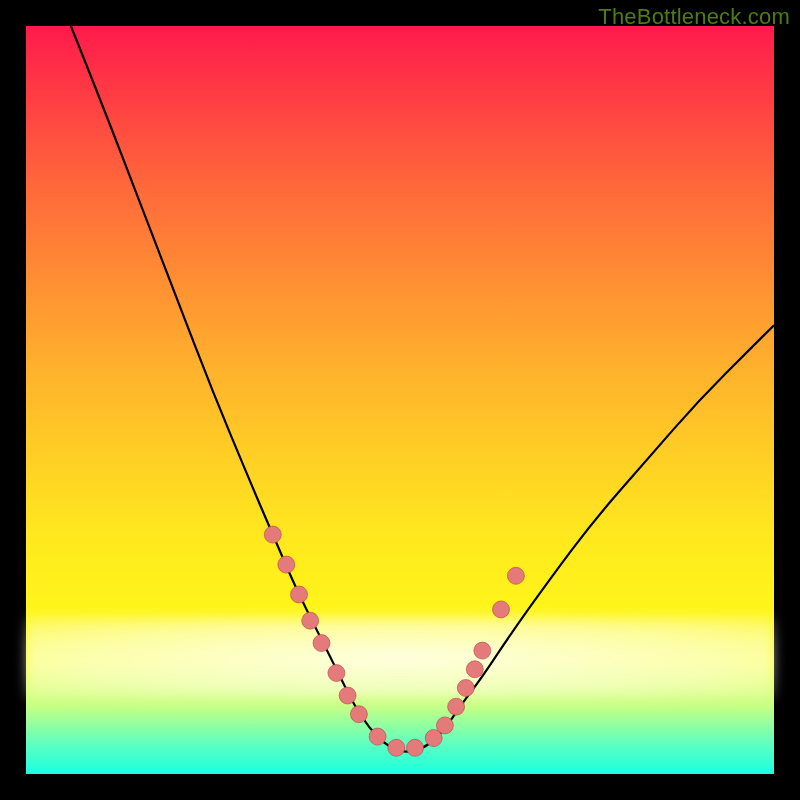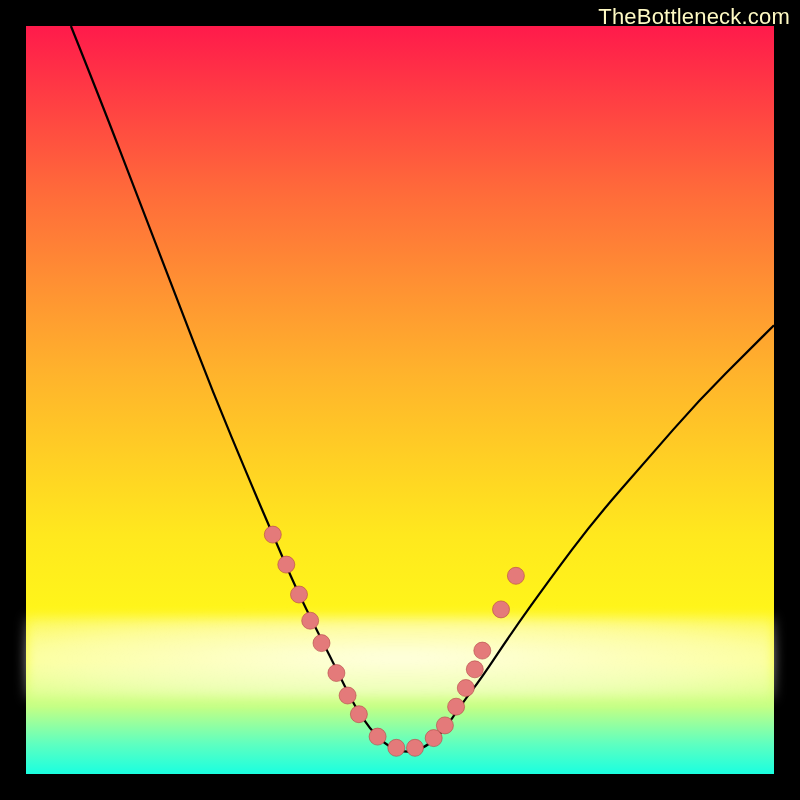--- a/index.html
+++ b/index.html
@@ -42,21 +42,21 @@
     background: radial-gradient(ellipse 120% 100% at 50% 50%,
         rgba(255,255,255,0.85) 0%,
         rgba(255,255,255,0.55) 40%,
         rgba(255,255,255,0) 80%);
     filter: blur(6px);
   }
   .watermark {
     position: absolute;
     top: 4px;
     right: 10px;
-    color: #fef9c3;
+    color: #4d7c0f;
     font-size: 22px;
     font-weight: 500;
     letter-spacing: 0.2px;
   }
   svg.plot {
     position: absolute;
     left: 0; top: 0;
     width: 748px;
     height: 748px;
     overflow: visible;

